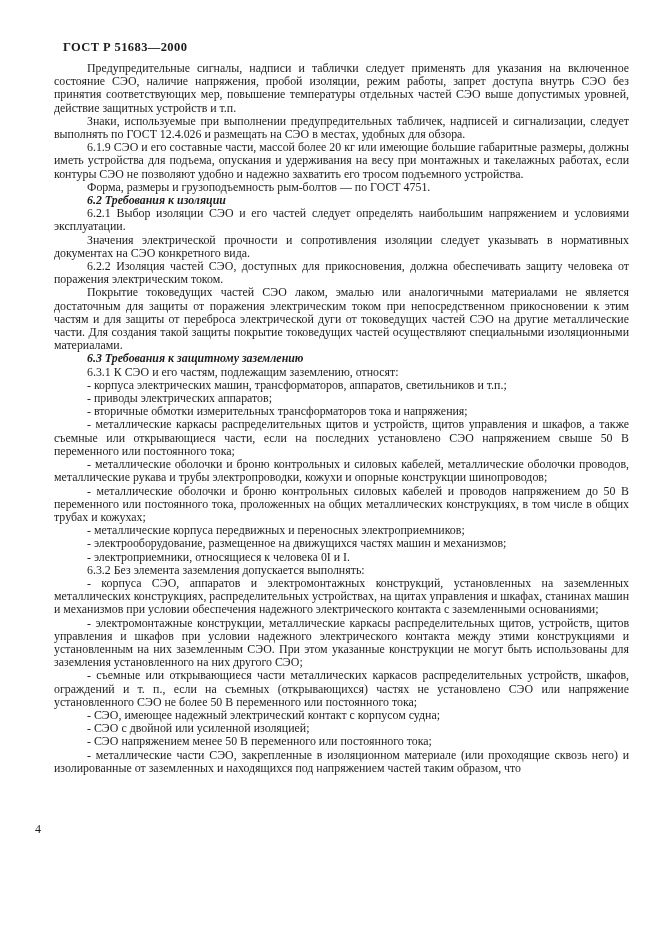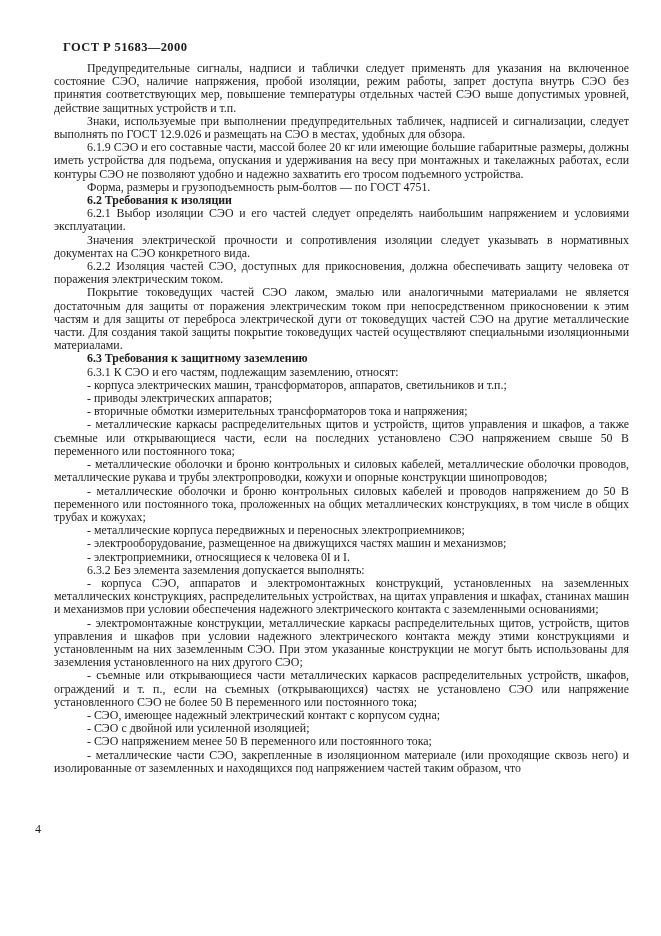--- a/index.html
+++ b/index.html
@@ -34,37 +34,38 @@
     line-height: 13.2px;
     text-align: justify;
   }
   .doc-body p {
     margin: 0;
     padding: 0;
     text-indent: 33px;
   }
   .doc-body p.heading {
     font-weight: bold;
+    font-style: italic;
   }
   .page-num {
     position: absolute;
     left: 35px;
     top: 822px;
     font-size: 12px;
   }
 </style>
 </head>
 <body>
 
 <div class="page">
   <div class="doc-header">ГОСТ Р 51683—2000</div>
 
   <div class="doc-body">
       <p class="paragraph">Предупредительные сигналы, надписи и таблички следует применять для указания на включенное состояние СЭО, наличие напряжения, пробой изоляции, режим работы, запрет доступа внутрь СЭО без принятия соответствующих мер, повышение температуры отдельных частей СЭО выше допустимых уровней, действие защитных устройств и т.п.</p>
-      <p class="paragraph">Знаки, используемые при выполнении предупредительных табличек, надписей и сигнализации, следует выполнять по ГОСТ 12.9.026 и размещать на СЭО в местах, удобных для обзора.</p>
+      <p class="paragraph">Знаки, используемые при выполнении предупредительных табличек, надписей и сигнализации, следует выполнять по ГОСТ 12.4.026 и размещать на СЭО в местах, удобных для обзора.</p>
       <p class="paragraph">6.1.9 СЭО и его составные части, массой более 20 кг или имеющие большие габаритные размеры, должны иметь устройства для подъема, опускания и удерживания на весу при монтажных и такелажных работах, если контуры СЭО не позволяют удобно и надежно захватить его тросом подъемного устройства.</p>
       <p class="paragraph">Форма, размеры и грузоподъемность рым-болтов — по ГОСТ 4751.</p>
       <p class="heading">6.2 Требования к изоляции</p>
       <p class="paragraph">6.2.1 Выбор изоляции СЭО и его частей следует определять наибольшим напряжением и условиями эксплуатации.</p>
       <p class="paragraph">Значения электрической прочности и сопротивления изоляции следует указывать в нормативных документах на СЭО конкретного вида.</p>
       <p class="paragraph">6.2.2 Изоляция частей СЭО, доступных для прикосновения, должна обеспечивать защиту человека от поражения электрическим током.</p>
       <p class="paragraph">Покрытие токоведущих частей СЭО лаком, эмалью или аналогичными материалами не является достаточным для защиты от поражения электрическим током при непосредственном прикосновении к этим частям и для защиты от переброса электрической дуги от токоведущих частей СЭО на другие металлические части. Для создания такой защиты покрытие токоведущих частей осуществляют специальными изоляционными материалами.</p>
       <p class="heading">6.3 Требования к защитному заземлению</p>
       <p class="paragraph">6.3.1 К СЭО и его частям, подлежащим заземлению, относят:</p>
       <p class="list-item">- корпуса электрических машин, трансформаторов, аппаратов, светильников и т.п.;</p>

